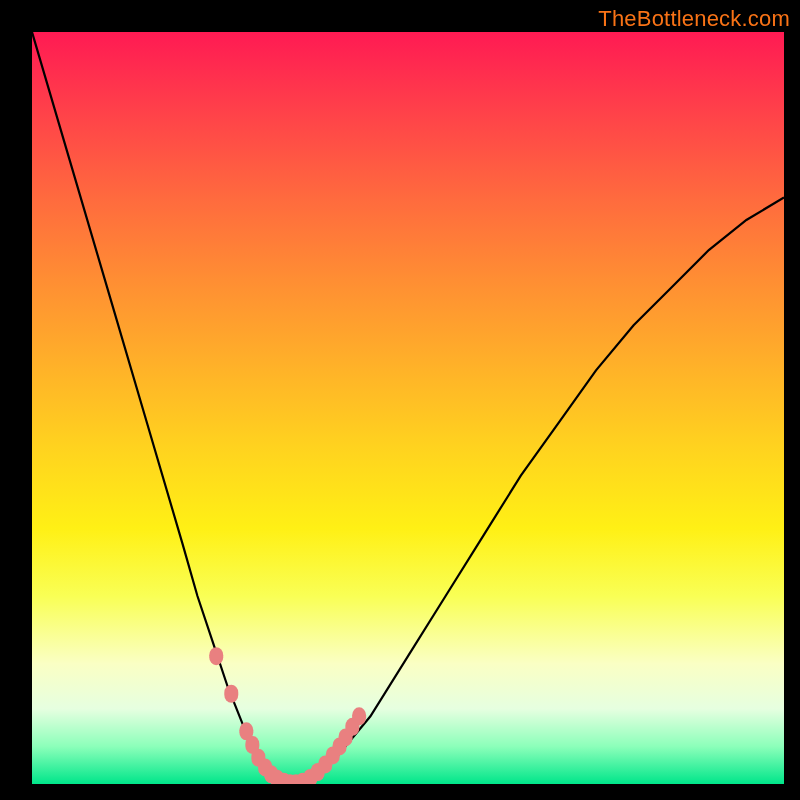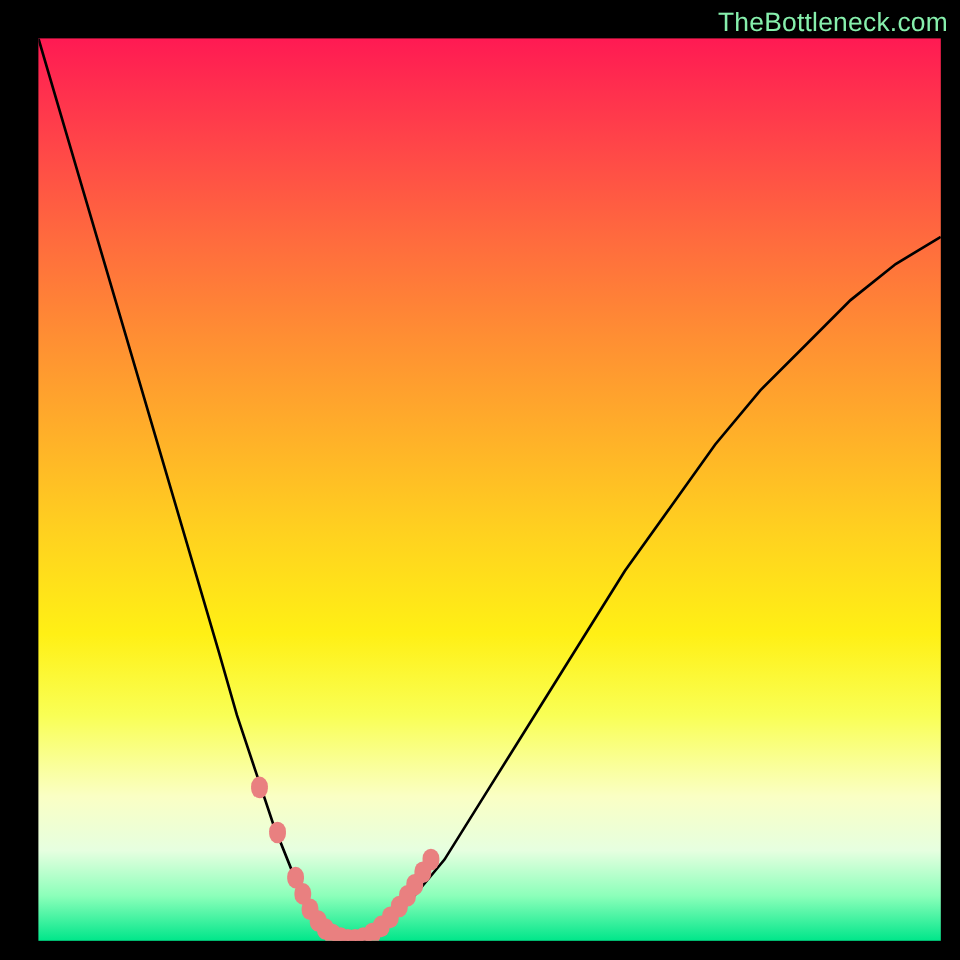--- a/index.html
+++ b/index.html
@@ -7,21 +7,21 @@
     width: 800px;
     height: 800px;
     background: #000;
     position: relative;
     font-family: Arial, Helvetica, sans-serif;
   }
   .watermark {
     position: absolute;
     top: 6px;
     right: 10px;
-    color: #86efac;
+    color: #f97316;
     font-size: 22px;
     font-weight: 500;
     z-index: 5;
     letter-spacing: 0.2px;
   }
   .plot-area {
     position: absolute;
     left: 32px;
     top: 32px;
     width: 752px;

